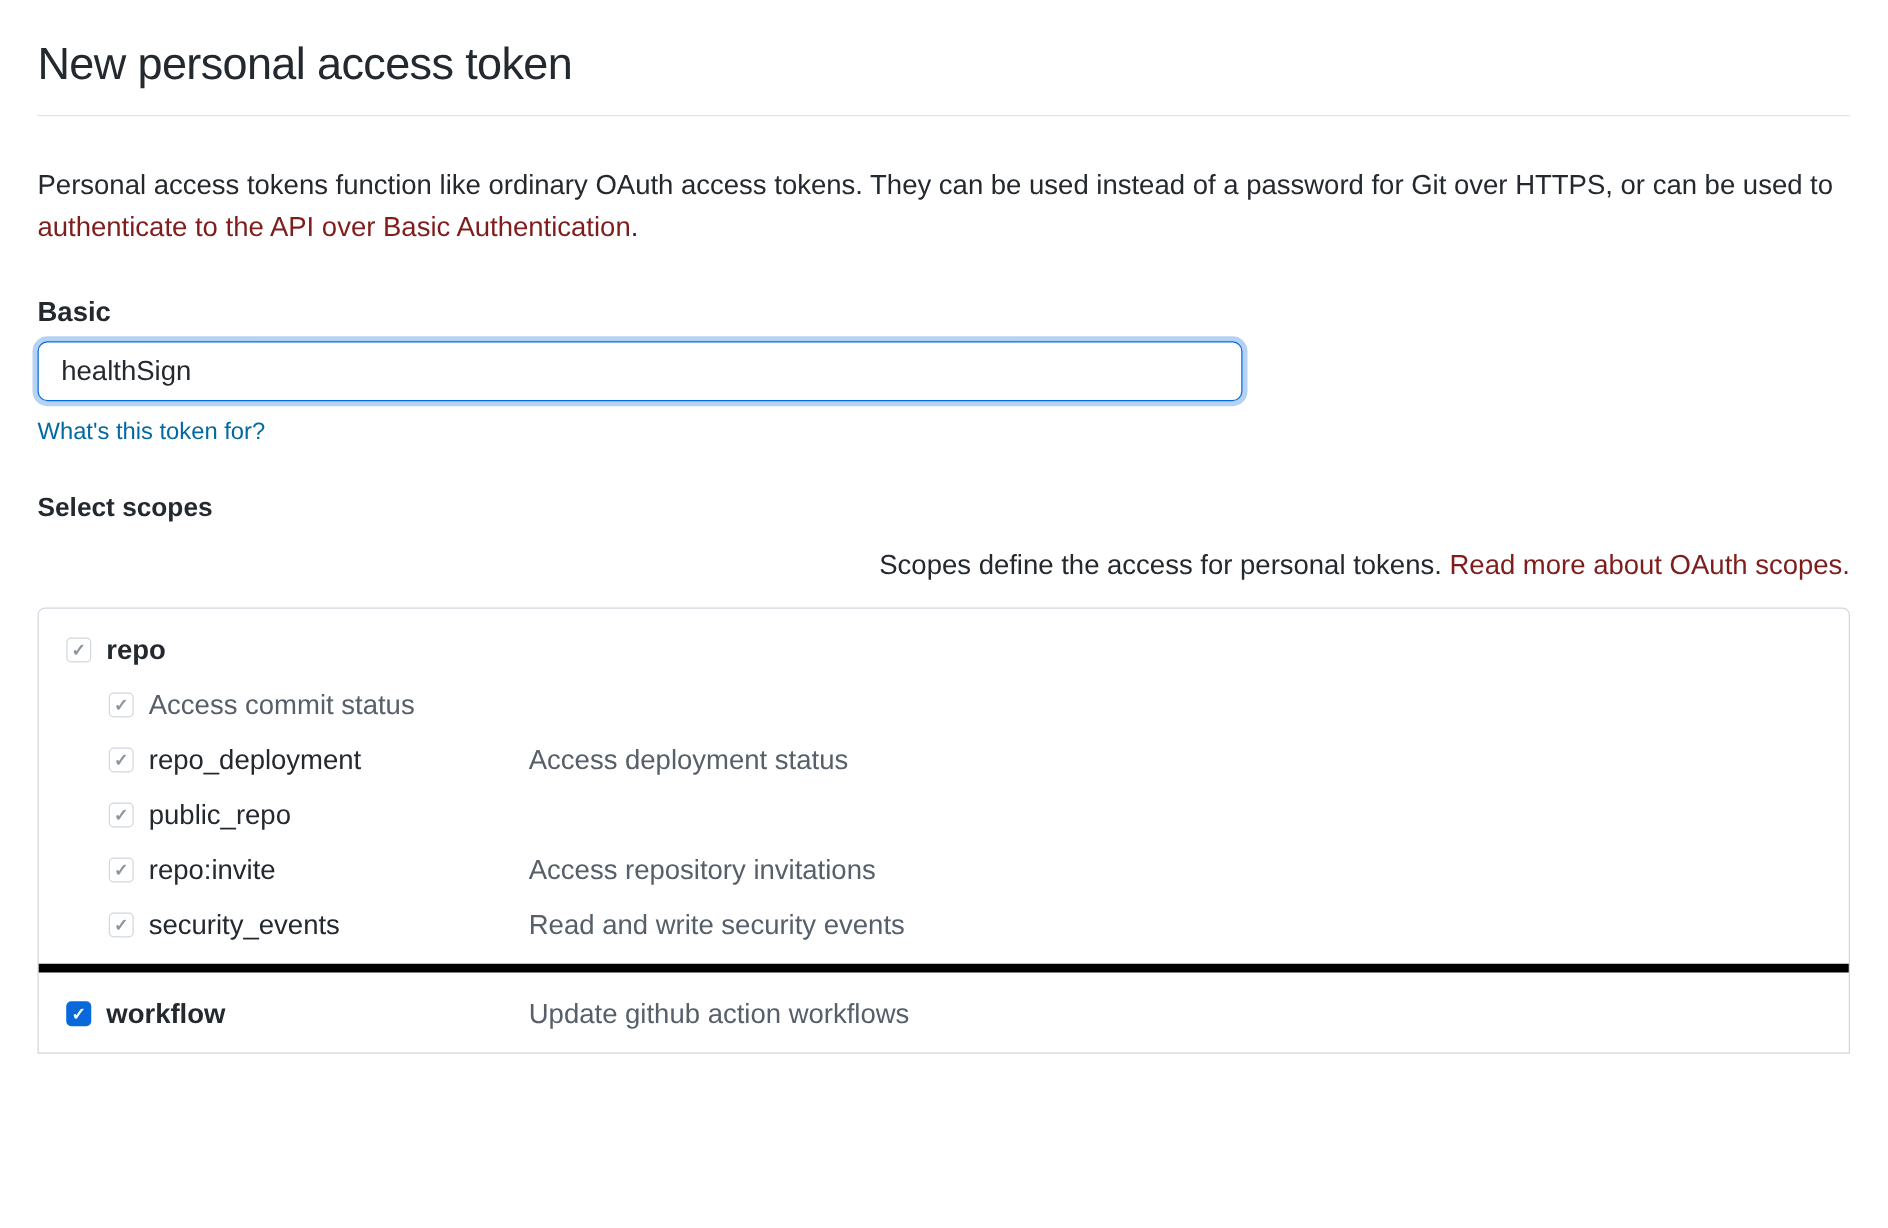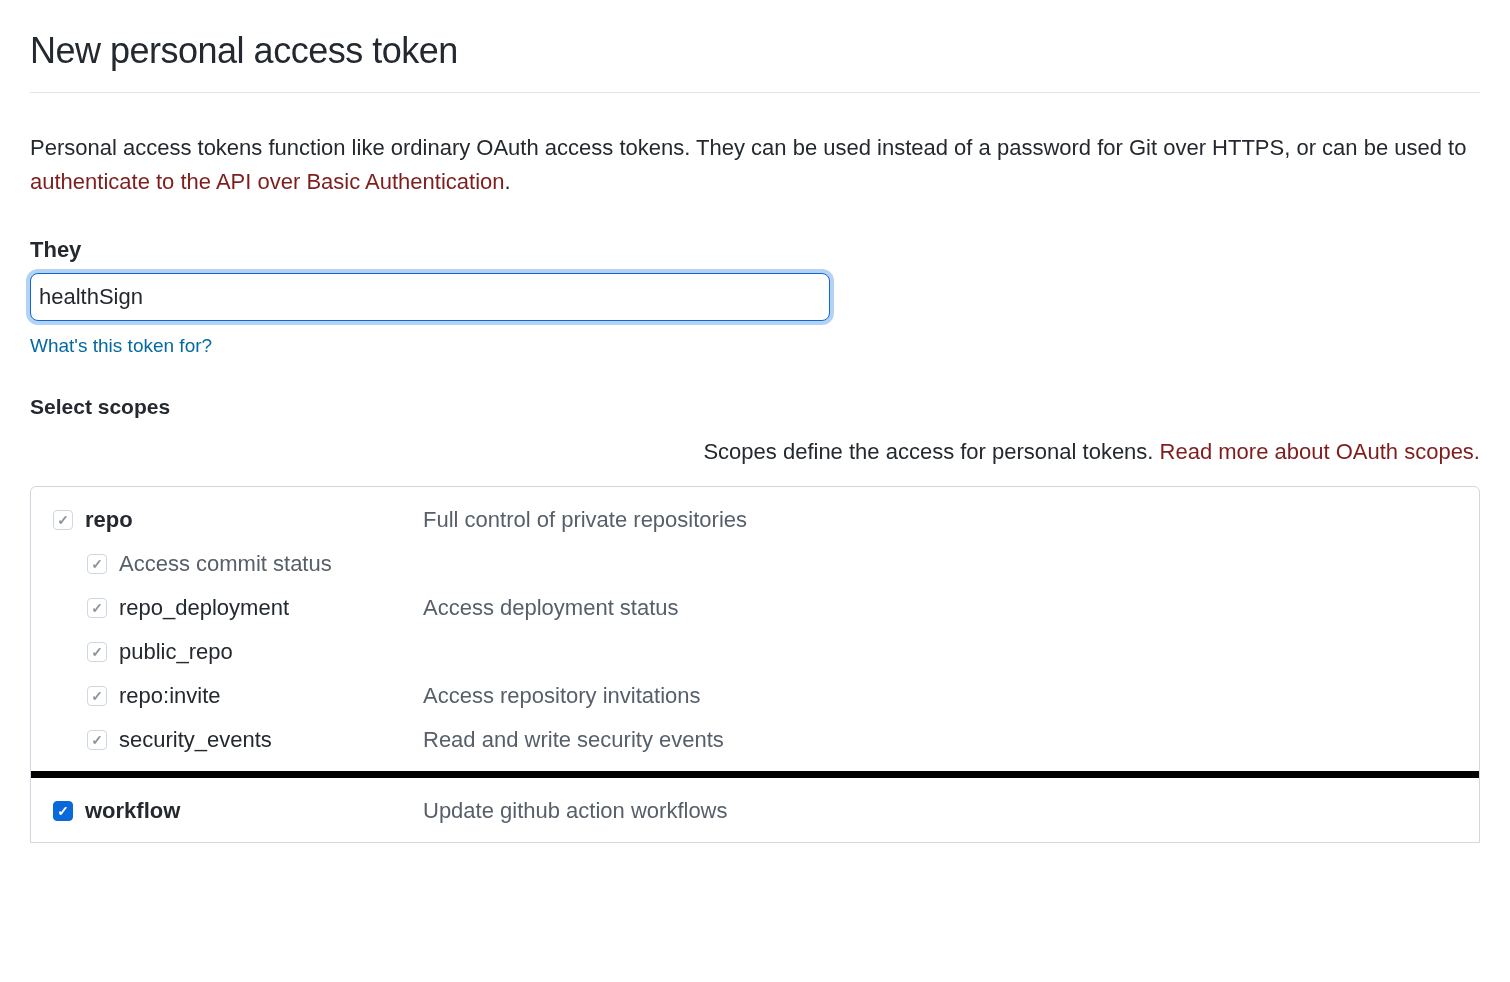--- a/index.html
+++ b/index.html
@@ -34,23 +34,23 @@
     .field-group {
       margin-bottom: 38px;
     }
     .field-label {
       display: block;
       font-size: 22px;
       font-weight: 600;
       margin-bottom: 10px;
     }
     .text-input {
-      width: 800px;
-      font-size: 22px;
-      padding: 10px 8px;
+      width: 964px;
+      font-size: 22px;
+      padding: 10px 18px;
       border: 1px solid #0969da;
       border-radius: 8px;
       outline: none;
       box-shadow: 0 0 0 4px rgba(9, 105, 218, 0.3);
       background: #ffffff;
       color: #24292f;
     }
     .field-hint {
       font-size: 19px;
       color: #0369a1;
@@ -142,37 +142,36 @@
 </head>
 <body>
 
 <h1 class="page-title">New personal access token</h1>
 
 <p class="description">
   <span>Personal access tokens function like ordinary OAuth access tokens. They can be used instead of a password for Git over HTTPS, or can be used to </span><a href="#" class="link">authenticate to the API over Basic Authentication</a><span>.</span>
 </p>
 
 <div class="field-group">
-  <label class="field-label">They</label>
+  <label class="field-label">Basic</label>
   <input type="text" class="text-input" value="healthSign" style="">
   <div class="field-hint">What's this token for?</div>
 </div>
 
 <h2 class="section-heading">Select scopes</h2>
 
 <p class="scopes-intro">
   <span>Scopes define the access for personal tokens. </span><a href="#" class="link">Read more about OAuth scopes.</a>
 </p>
 
 <div class="scopes-box">
   <div class="scope-group">
     <div class="scope-row">
       <div class="checkbox checked-disabled"></div>
       <div class="scope-name bold">repo</div>
-      <div class="scope-desc">Full control of private repositories</div>
     </div>
     <div class="scope-row child">
       <div class="checkbox checked-disabled"></div>
       <div class="scope-desc">Access commit status</div>
     </div>
     <div class="scope-row child">
       <div class="checkbox checked-disabled"></div>
       <div class="scope-name">repo_deployment</div>
       <div class="scope-desc">Access deployment status</div>
     </div>

